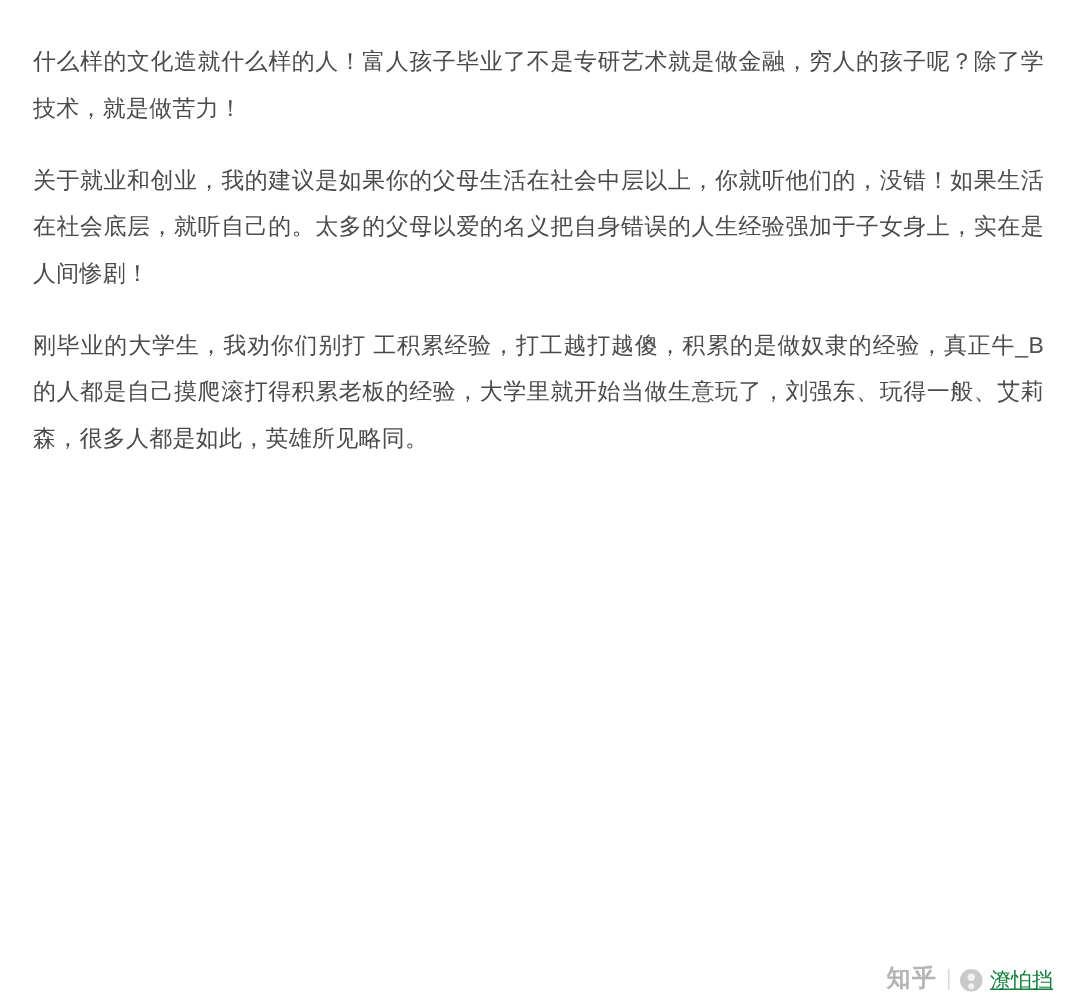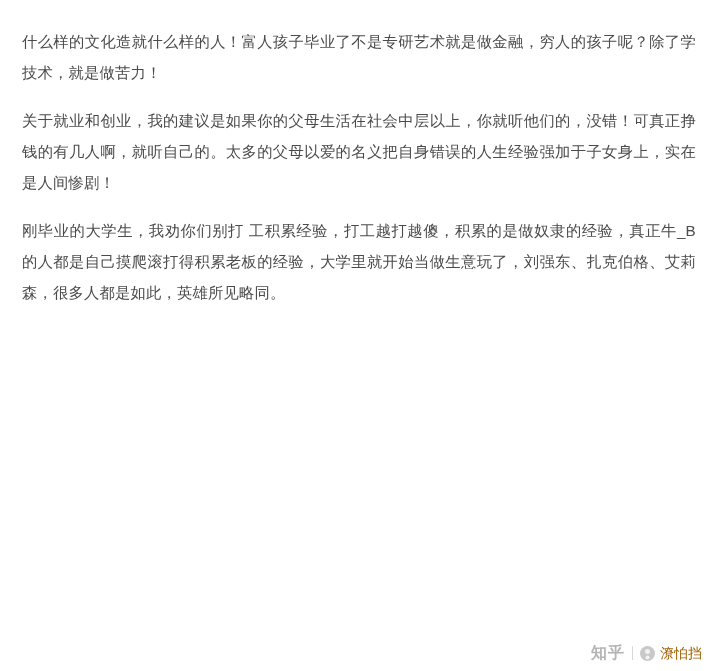--- a/index.html
+++ b/index.html
@@ -86,33 +86,34 @@
     top: 3px;
     width: 5px;
     height: 5px;
     margin-left: -2.5px;
     border-radius: 50%;
     background: #f2f2f2;
     box-shadow: 0 6px 0 -0.5px #f2f2f2;
   }
   .wm-name {
     font-size: 14px;
-    color: #a16207;
+    color: #15803d;
     line-height: 1;
+    text-decoration: underline;
   }
 </style>
 </head>
 <body>
 
 <div class="page">
 
   <div class="article">
     <p class="para">什么样的文化造就什么样的人！富人孩子毕业了不是专研艺术就是做金融，穷人的孩子呢？除了学技术，就是做苦力！</p>
-    <p class="para">关于就业和创业，我的建议是如果你的父母生活在社会中层以上，你就听他们的，没错！可真正挣钱的有几人啊，就听自己的。太多的父母以爱的名义把自身错误的人生经验强加于子女身上，实在是人间惨剧！</p>
-    <p class="para">刚毕业的大学生，我劝你们别打 工积累经验，打工越打越傻，积累的是做奴隶的经验，真正牛_B的人都是自己摸爬滚打得积累老板的经验，大学里就开始当做生意玩了，刘强东、扎克伯格、艾莉森，很多人都是如此，英雄所见略同。</p>
+    <p class="para">关于就业和创业，我的建议是如果你的父母生活在社会中层以上，你就听他们的，没错！如果生活在社会底层，就听自己的。太多的父母以爱的名义把自身错误的人生经验强加于子女身上，实在是人间惨剧！</p>
+    <p class="para">刚毕业的大学生，我劝你们别打 工积累经验，打工越打越傻，积累的是做奴隶的经验，真正牛_B的人都是自己摸爬滚打得积累老板的经验，大学里就开始当做生意玩了，刘强东、玩得一般、艾莉森，很多人都是如此，英雄所见略同。</p>
   </div>
 
   <div class="footer">
     <div class="watermark">
       <span class="zh-logo">知乎</span>
       <span class="divider"></span>
       <span class="wm-user">
         <span class="wm-avatar"></span>
         <span class="wm-name">潦怕挡</span>
       </span>

